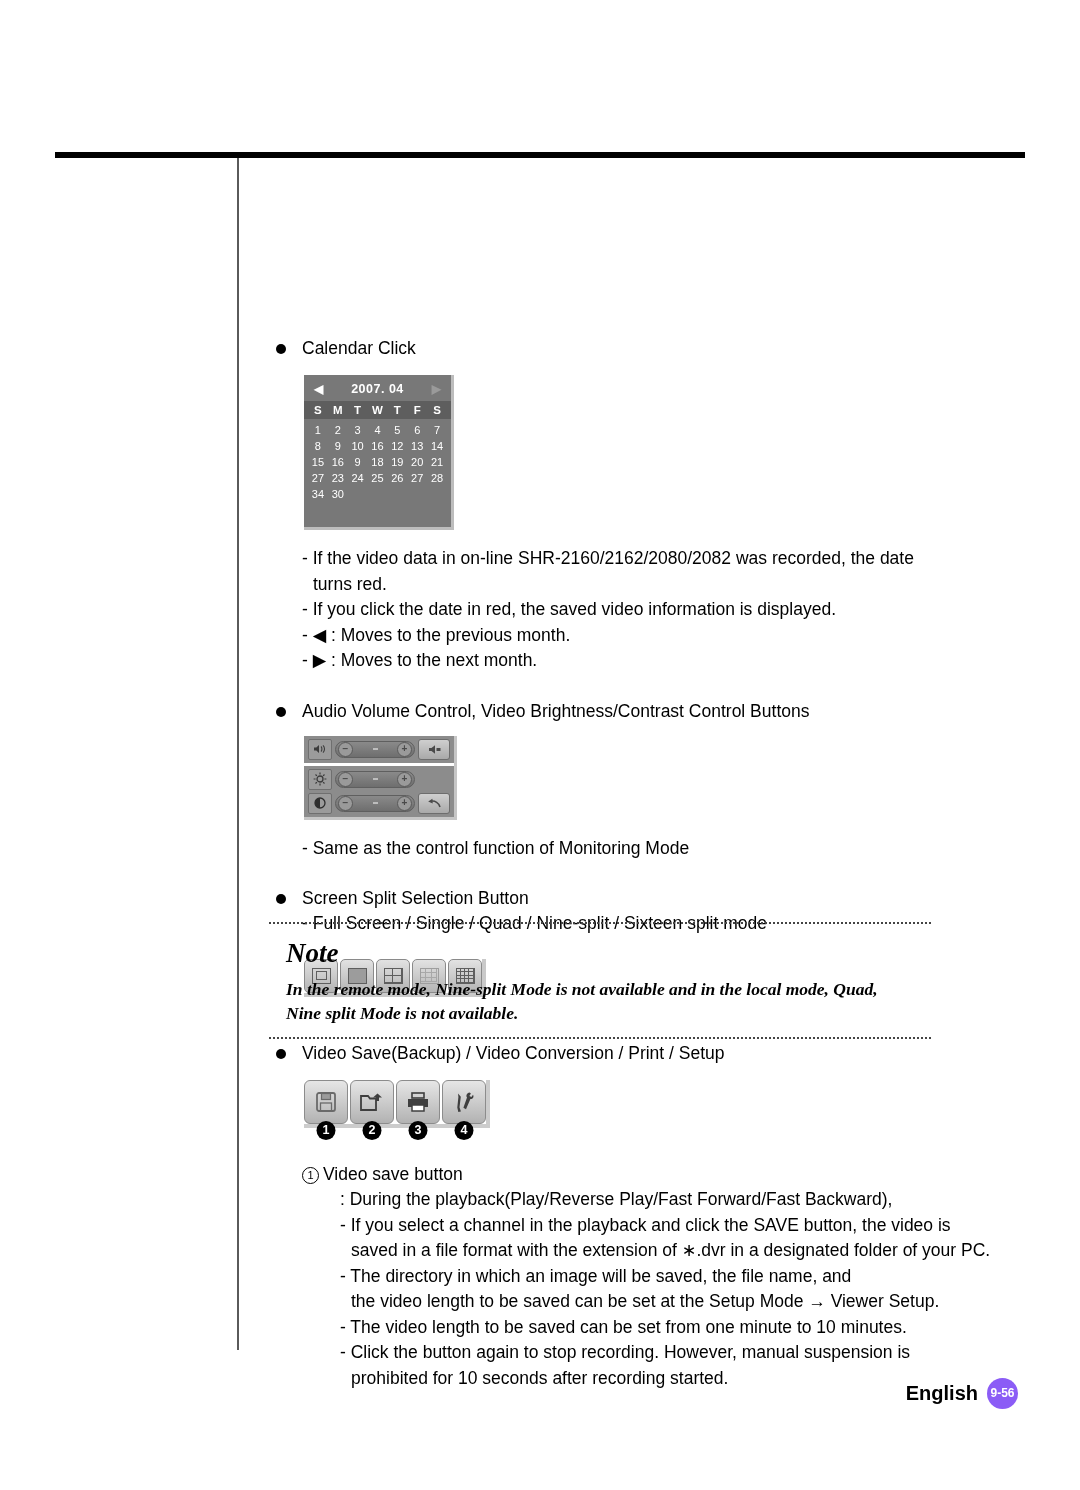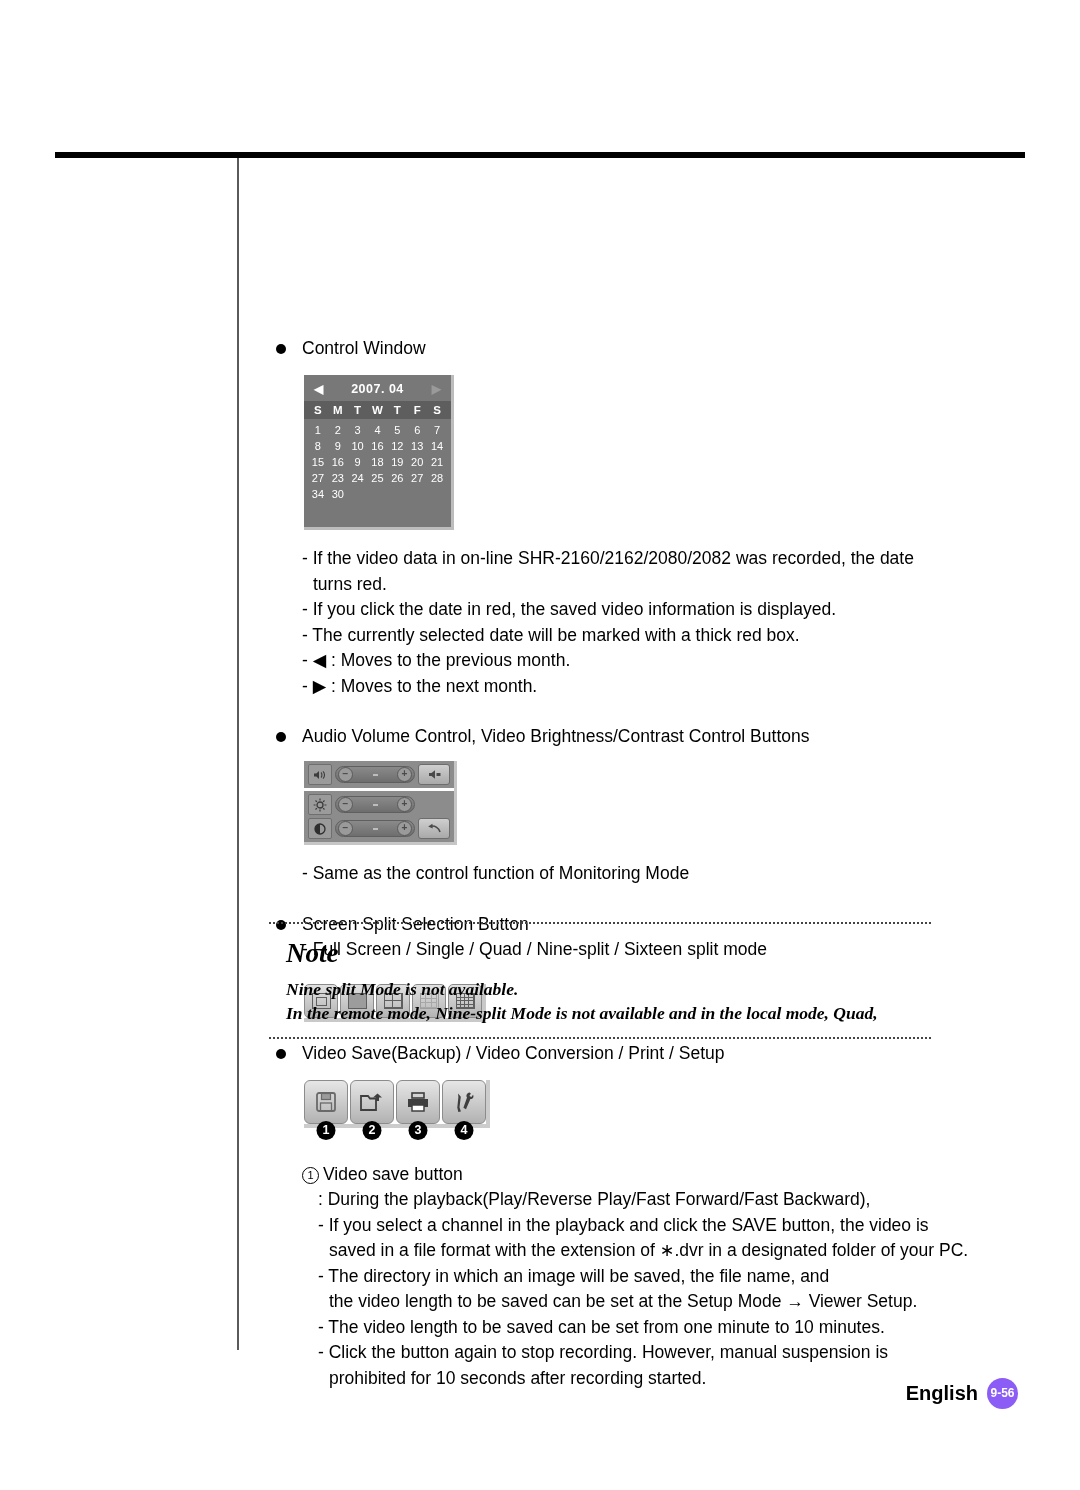--- a/index.html
+++ b/index.html
@@ -329,21 +329,21 @@
 </head>
 <body>
 
 <div class="top-rule"></div>
 <div class="v-rule"></div>
 
 <div class="content">
 
   <div class="bullet-row">
     <span class="bullet-dot"></span>
-    <span class="bullet-text">Control Window</span>
+    <span class="bullet-text">Calendar Click</span>
   </div>
 
   <div class="calendar">
     <div class="cal-head">
       <span class="cal-arrow prev">◀</span>
       <span class="cal-title">2007.  04</span>
       <span class="cal-arrow next">▶</span>
     </div>
     <div class="cal-dow">
       <span>S</span>
@@ -387,21 +387,20 @@
       <span class="cal-cell">30</span>
     </div>
   </div>
 
   <div class="gap-md"></div>
 
   <div class="para">
     <span class="ln">- If the video data in on-line SHR-2160/2162/2080/2082 was recorded, the date</span>
     <span class="ln ind">turns red.</span>
     <span class="ln">- If you click the date in red, the saved video information is displayed.</span>
-    <span class="ln">- The currently selected date will be marked with a thick red box.</span>
     <span class="ln">- ◀ : Moves to the previous month.</span>
     <span class="ln">- ▶ : Moves to the next month.</span>
   </div>
 
   <div class="gap-lg"></div>
 
   <div class="bullet-row">
     <span class="bullet-dot"></span>
     <span class="bullet-text">Audio Volume Control, Video Brightness/Contrast Control Buttons</span>
   </div>
@@ -534,22 +533,22 @@
           <span class="seg"></span>
       </span>
     </span>
   </div>
 </div>
 
 <div class="note-block">
   <div class="dots"></div>
   <div class="note-title">Note</div>
   <div class="note-body">
+    <span class="ln">In the remote mode, Nine-split Mode is not available and in the local mode, Quad,</span>
     <span class="ln">Nine split Mode is not available.</span>
-    <span class="ln">In the remote mode, Nine-split Mode is not available and in the local mode, Quad,</span>
   </div>
   <div class="dots"></div>
 </div>
 
 <div class="content" style="top:1040px;">
   <div class="bullet-row">
     <span class="bullet-dot"></span>
     <span class="bullet-text">Video Save(Backup) / Video Conversion / Print / Setup</span>
   </div>
 
@@ -583,21 +582,21 @@
         <path d="M18.5 2.5c-2.6.5-3.9 3-2.5 4.9l-3.6 10.4 2.6 1.4 4.4-10.1c2.4.2 3.9-2.5 2.6-4.4l-1.6 2.2-2-1 1.5-2.3z" fill="#3f3f3f"></path>
       </svg>
       <span class="num-badge">4</span>
     </span>
   </div>
 
   <div class="numbered-heading">
     <span class="circ">1</span><span>Video save button</span>
   </div>
 
-  <div class="para" style="margin-left:42px;">
+  <div class="para" style="margin-left:64px;">
     <span class="ln">: During the playback(Play/Reverse Play/Fast Forward/Fast Backward),</span>
     <span class="ln">- If you select a channel in the playback and click the SAVE button, the video is</span>
     <span class="ln ind">saved in a file format with the extension of ∗.dvr in a designated folder of your PC.</span>
     <span class="ln">- The directory in which an image will be saved, the file name, and</span>
     <span class="ln ind">the video length to be saved can be set at the Setup Mode → Viewer Setup.</span>
     <span class="ln">- The video length to be saved can be set from one minute to 10 minutes.</span>
     <span class="ln">- Click the button again to stop recording. However, manual suspension is</span>
     <span class="ln ind">prohibited for 10 seconds after recording started.</span>
   </div>
 </div>

